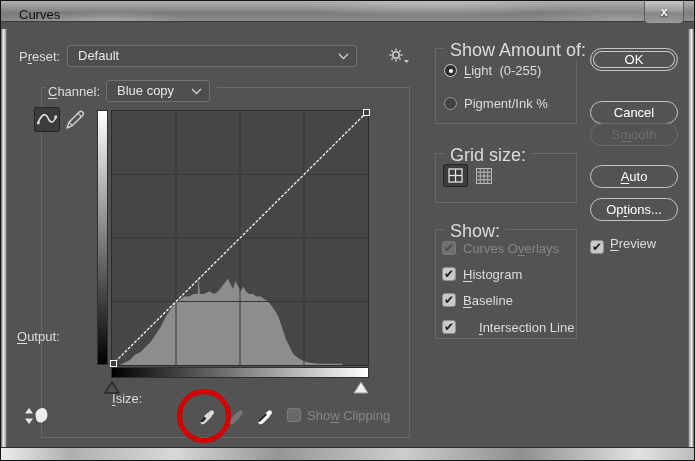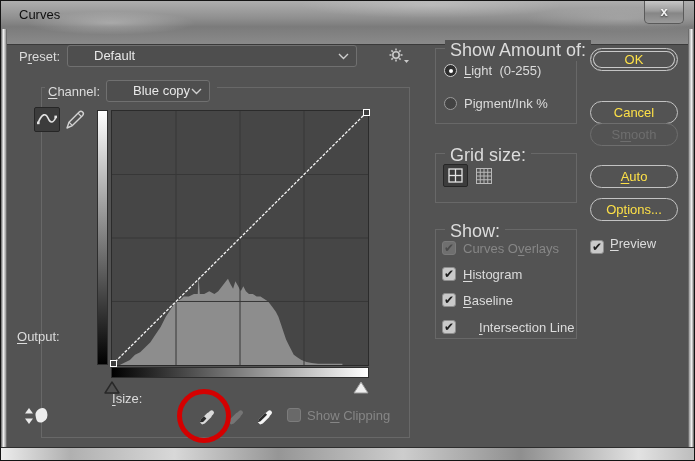--- a/index.html
+++ b/index.html
@@ -4,21 +4,21 @@
 <style>
   html,body{margin:0;padding:0;background:#777;}
   *{box-sizing:border-box;}
   .win{
     position:relative;width:695px;height:461px;
     font-family:"Liberation Sans",sans-serif;
     background:#535353;border:1px solid #141414;overflow:hidden;
   }
   
   .titlebar{
-    position:absolute;left:0;top:0;width:100%;height:44px;
+    position:absolute;left:0;top:0;width:100%;height:21px;
     background:
       radial-gradient(ellipse 130px 18px at 110px 22px, rgba(255,255,255,.30), transparent 65%),
       radial-gradient(ellipse 220px 22px at 430px 4px, rgba(255,255,255,.22), transparent 60%),
       radial-gradient(ellipse 160px 20px at 620px 18px, rgba(255,255,255,.18), transparent 60%),
       linear-gradient(180deg,#aeaeae 0%,#8f8f8f 40%,#7b7b7b 60%,#8a8a8a 100%);
     border-bottom:1px solid #3a3a3a;
   }
   .title{position:absolute;left:18px;top:6px;font-size:13px;color:#101010;}
   .close-btn{
     position:absolute;right:10px;top:0;width:40px;height:23px;
@@ -38,33 +38,33 @@
     border-top:1px solid #2e2e2e;
     background:linear-gradient(90deg,#ececec,#b0b0b0 10%,#d8d8d8 25%,#969696 40%,#cdcdcd 58%,#8f8f8f 75%,#e2e2e2 92%,#bdbdbd);
   }
   
   .lbl{font-size:13px;color:#dcdcdc;white-space:pre;}
   .lbl.dim{color:#868686;}
   .accel{text-decoration:underline;text-underline-offset:2px;}
   
   .dd{
     position:absolute;height:22px;background:#4e4e4e;border:1px solid #707070;
-    border-radius:3px;color:#e8e8e8;font-size:13px;line-height:20px;padding-left:26px;
+    border-radius:3px;color:#e8e8e8;font-size:13px;line-height:20px;padding-left:10px;
   }
   .dd .chev{position:absolute;right:7px;top:7px;}
   
   .group{position:absolute;border:1px solid #686868;}
   .group>.gtitle{
     position:absolute;top:-9px;left:9px;background:#535353;padding:0 5px;
     font-size:18px;color:#dcdcdc;white-space:pre;
   }
   
   .btn{
     position:absolute;left:589px;width:88px;height:23px;border-radius:12px;
-    border:1px solid #c3c3c3;background:transparent;color:#fde047;
+    border:1px solid #c3c3c3;background:transparent;color:#ffffff;
     font-family:"Liberation Sans",sans-serif;font-size:13px;text-align:center;line-height:21px;
   }
   .btn.default{box-shadow:inset 0 0 0 2px #535353, inset 0 0 0 3px #c9c9c9;}
   .btn.disabled{border-color:#6e6e6e;color:#6e6e6e;}
   
   .cb{
     position:absolute;width:14px;height:14px;border-radius:3px;background:#c9c9c9;
     border:1px solid #8e8e8e;color:#1c1c1c;font-size:12px;line-height:13px;text-align:center;
   }
   .cb.empty{background:#696969;border-color:#7c7c7c;color:transparent;}

